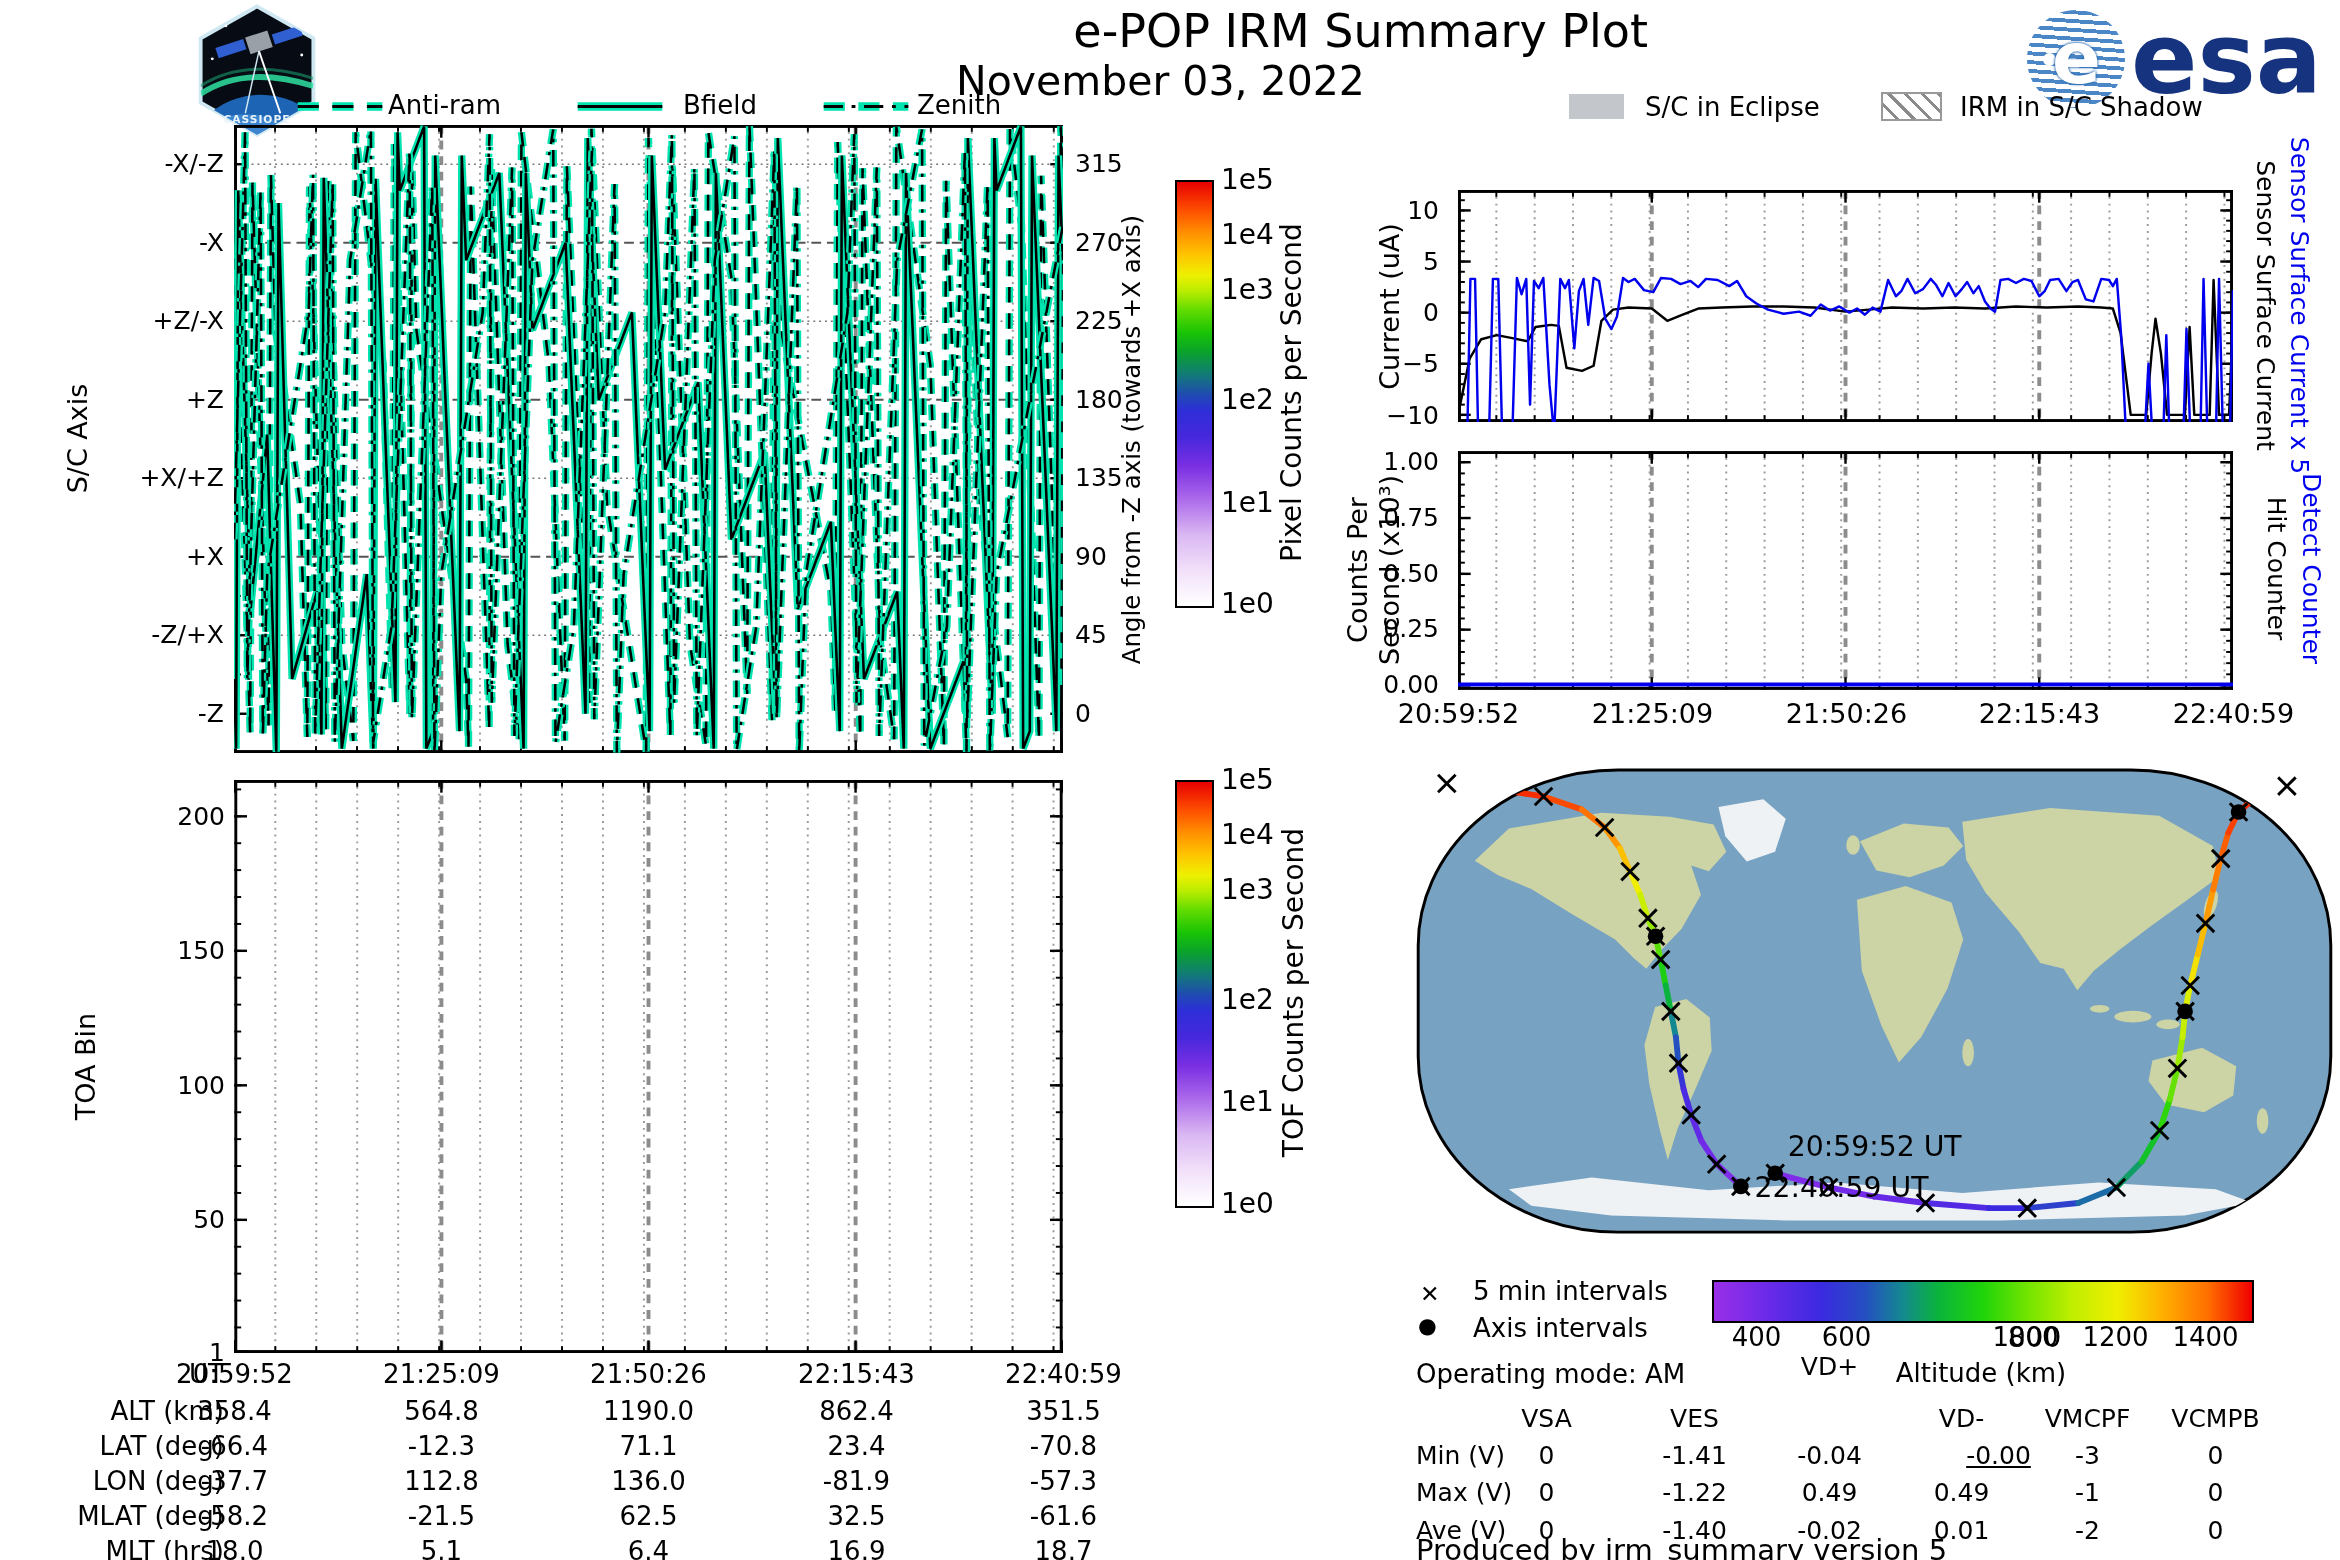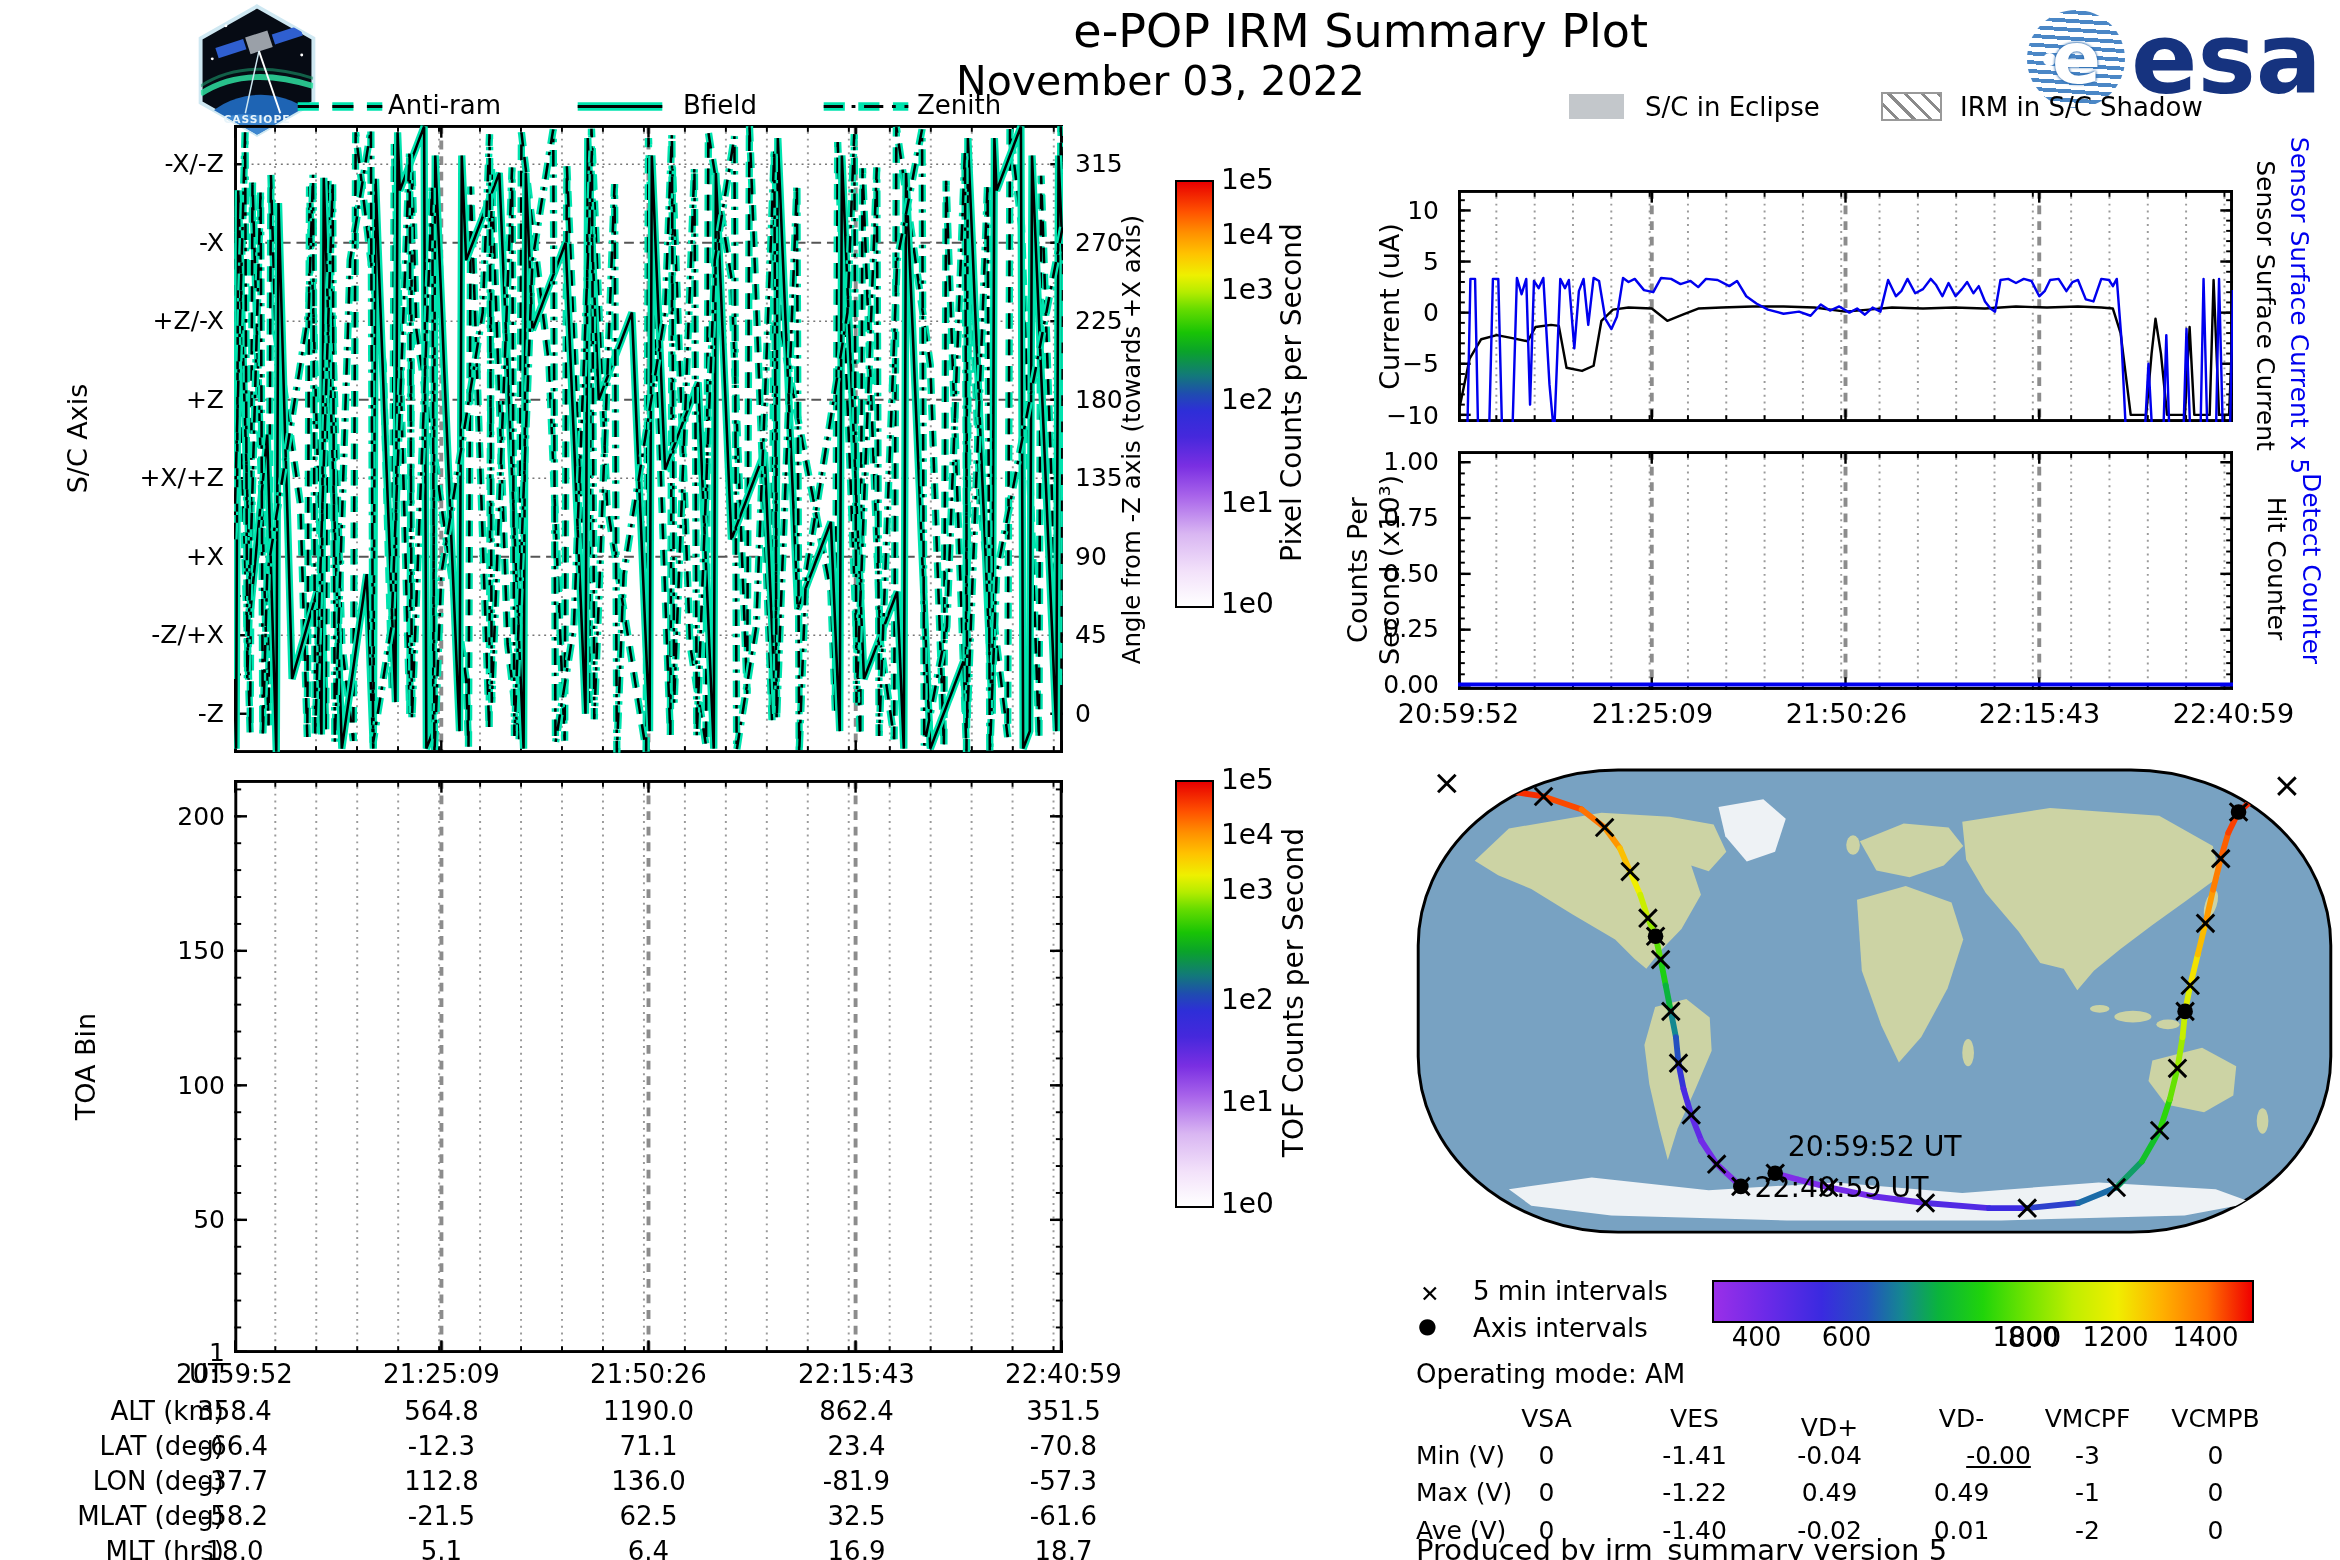--- a/index.html
+++ b/index.html
@@ -744,20 +744,21 @@
       <text x="347" y="440" font-size="29" fill="#000">22:40:59 UT</text>
     </svg>
 
   <div class="note" style="left:1420px;top:1280px;font-weight:bold;font-size:23.4px;">✕</div>
   <div class="note" style="left:1473px;top:1276px;">5 min intervals</div>
   <div class="note" style="left:1418px;top:1313px;font-size:21.5px;">●</div>
   <div class="note" style="left:1473px;top:1313px;">Axis intervals</div>
   <div class="note" style="left:1416px;top:1359px;">Operating mode: AM</div>
 
   <div id="cb-alt" class="cbar" style="left: 1712px; top: 1280px; width: 538px; height: 39px; background: linear-gradient(to right, rgb(154, 47, 232) 0%, rgb(106, 42, 232) 10%, rgb(58, 42, 224) 20%, rgb(36, 80, 192) 28.3%, rgb(20, 136, 144) 35%, rgb(10, 180, 60) 41.7%, rgb(32, 212, 10) 50%, rgb(114, 228, 0) 58.3%, rgb(192, 238, 0) 66.7%, rgb(240, 238, 0) 75%, rgb(255, 176, 0) 83.3%, rgb(255, 112, 0) 91.7%, rgb(240, 0, 0) 100%);"></div>
+  <div class="note c" style="left:1712px;top:1358px;width:538px;text-align:center;">Altitude (km)</div>
 
   <div id="footer">Produced by irm_summary version 5</div>
 
   <div id="gen">
       <div class="tick r" style="left:39px;top:148px;width:185px;">-X/-Z</div>
       <div class="tick r" style="left:39px;top:227px;width:185px;">-X</div>
       <div class="tick r" style="left:39px;top:305px;width:185px;">+Z/-X</div>
       <div class="tick r" style="left:39px;top:384px;width:185px;">+Z</div>
       <div class="tick r" style="left:39px;top:462px;width:185px;">+X/+Z</div>
       <div class="tick r" style="left:39px;top:541px;width:185px;">+X</div>
@@ -847,21 +848,21 @@
       <div class="eph-val" style="left:753px;top:1501px;">32.5</div>
       <div class="eph-val" style="left:960px;top:1501px;">-61.6</div>
       <div class="eph-label" style="left:4.9px;top:1536px;">MLT (hrs)</div>
       <div class="eph-val" style="left:131px;top:1536px;">18.0</div>
       <div class="eph-val" style="left:338px;top:1536px;">5.1</div>
       <div class="eph-val" style="left:545px;top:1536px;">6.4</div>
       <div class="eph-val" style="left:753px;top:1536px;">16.9</div>
       <div class="eph-val" style="left:960px;top:1536px;">18.7</div>
       <div class="vt-cell c" style="left:1478px;top:1404px;width:137px;text-align:center;">VSA</div>
       <div class="vt-cell c" style="left:1626px;top:1404px;width:137px;text-align:center;">VES</div>
-      <div class="vt-cell c" style="left:1761px;top:1413px;width:137px;">VD+</div>
+      <div class="vt-cell c" style="left:1761px;top:1352px;width:137px;">VD+</div>
       <div class="vt-cell c" style="left:1893px;top:1404px;width:137px;text-align:center;">VD-</div>
       <div class="vt-cell c" style="left:2019px;top:1404px;width:137px;text-align:center;">VMCPF</div>
       <div class="vt-cell c" style="left:2147px;top:1404px;width:137px;text-align:center;">VCMPB</div>
       <div class="vt-cell" style="left:1416px;top:1441px;">Min (V)</div>
       <div class="vt-cell c" style="left:1478px;top:1441px;width:137px;text-align:center;">0</div>
       <div class="vt-cell c" style="left:1626px;top:1441px;width:137px;text-align:center;">-1.41</div>
       <div class="vt-cell c" style="left:1761px;top:1441px;width:137px;text-align:center;">-0.04</div>
       <div class="vt-cell c" style="left:1930px;top:1441px;width:137px;text-decoration:underline;">-0.00</div>
       <div class="vt-cell c" style="left:2019px;top:1441px;width:137px;text-align:center;">-3</div>
       <div class="vt-cell c" style="left:2147px;top:1441px;width:137px;text-align:center;">0</div>

